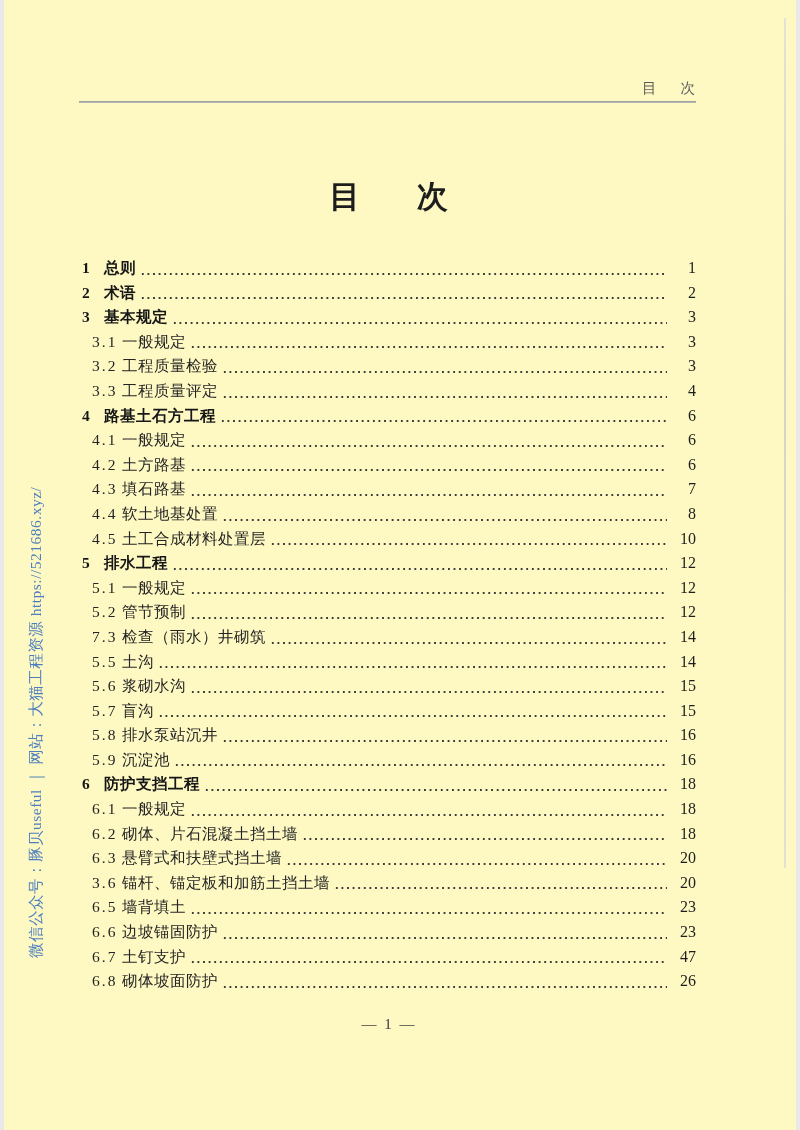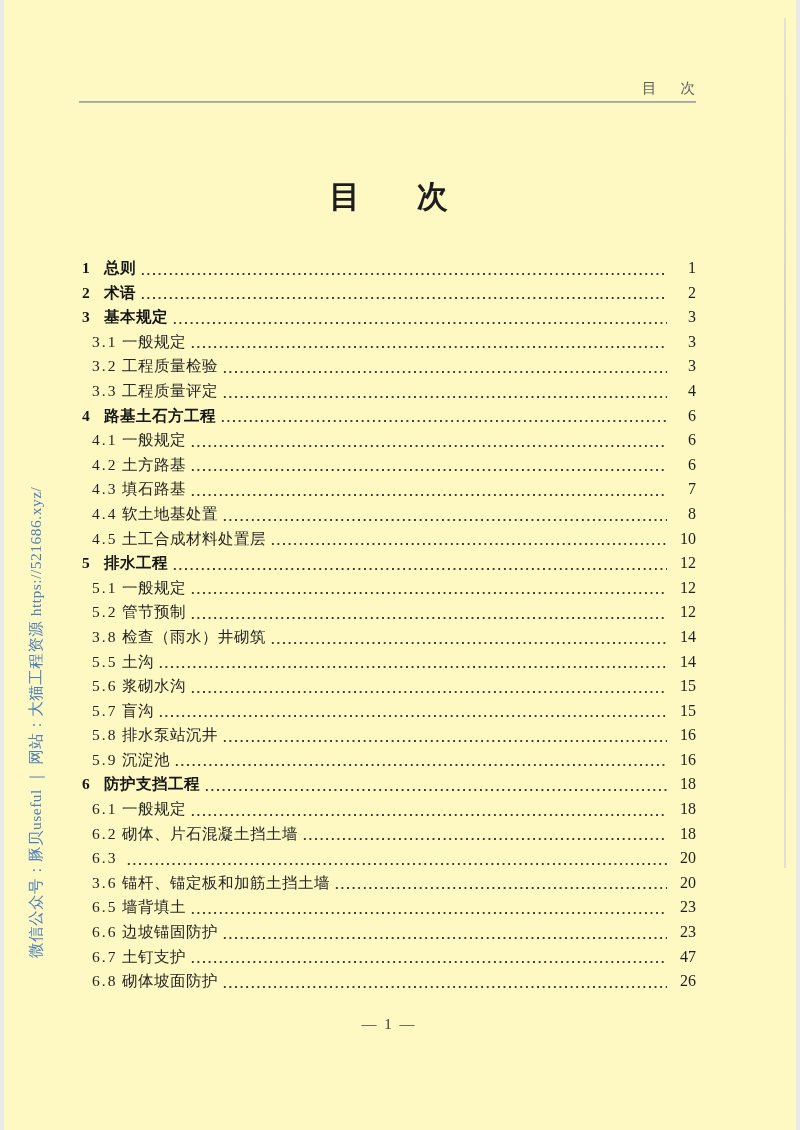--- a/index.html
+++ b/index.html
@@ -227,21 +227,21 @@
         <span class="leader"></span>
         <span class="pg">12</span>
       </div>
       <div class="toc-row lvl2">
         <span class="num">5.2</span>
         <span class="ttl">管节预制</span>
         <span class="leader"></span>
         <span class="pg">12</span>
       </div>
       <div class="toc-row lvl2">
-        <span class="num">3.8</span>
+        <span class="num">7.3</span>
         <span class="ttl">检查（雨水）井砌筑</span>
         <span class="leader"></span>
         <span class="pg">14</span>
       </div>
       <div class="toc-row lvl2">
         <span class="num">5.5</span>
         <span class="ttl">土沟</span>
         <span class="leader"></span>
         <span class="pg">14</span>
       </div>
@@ -282,20 +282,21 @@
         <span class="pg">18</span>
       </div>
       <div class="toc-row lvl2">
         <span class="num">6.2</span>
         <span class="ttl">砌体、片石混凝土挡土墙</span>
         <span class="leader"></span>
         <span class="pg">18</span>
       </div>
       <div class="toc-row lvl2">
         <span class="num">6.3</span>
+        <span class="ttl">悬臂式和扶壁式挡土墙</span>
         <span class="leader"></span>
         <span class="pg">20</span>
       </div>
       <div class="toc-row lvl2">
         <span class="num">3.6</span>
         <span class="ttl">锚杆、锚定板和加筋土挡土墙</span>
         <span class="leader"></span>
         <span class="pg">20</span>
       </div>
       <div class="toc-row lvl2">

